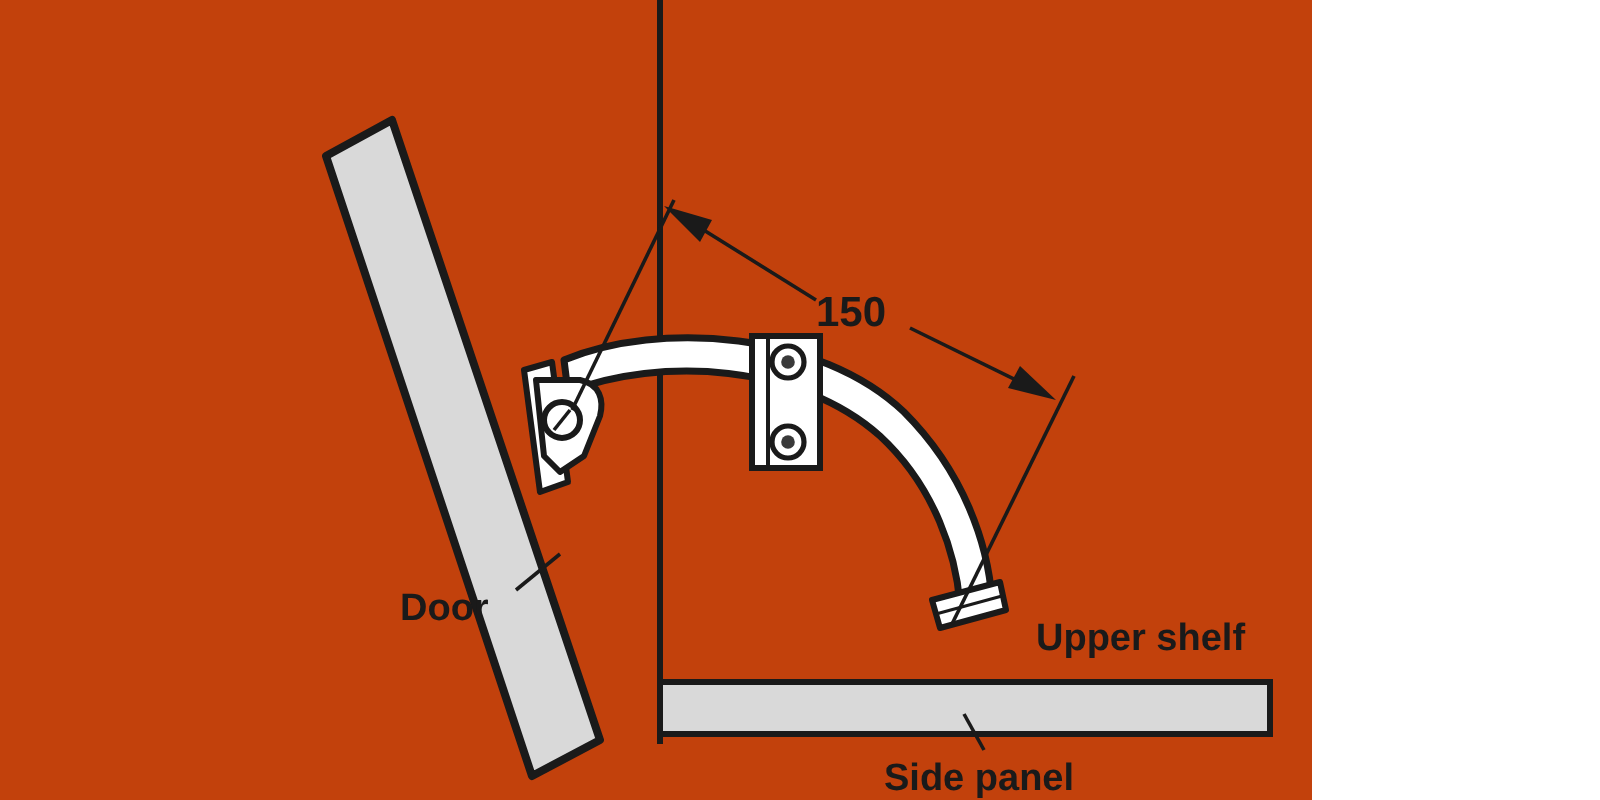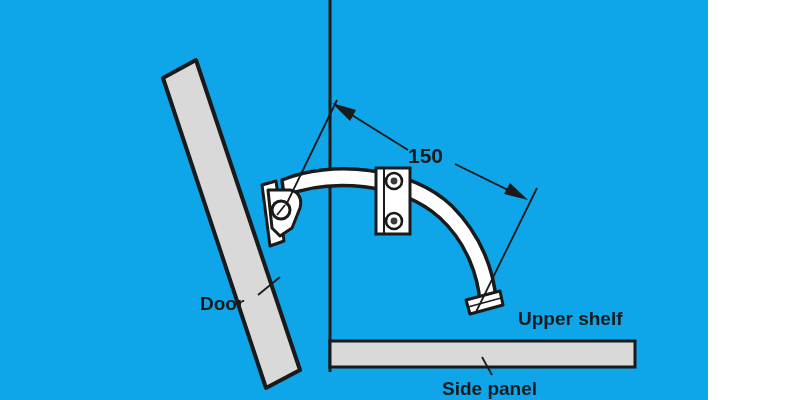--- a/index.html
+++ b/index.html
@@ -5,23 +5,23 @@
   html, body {
     margin: 0;
     padding: 0;
     background: #ffffff;
   }
   body {
     font-family: "Liberation Sans", sans-serif;
   }
   #diagram-root {
     position: relative;
-    width: 708px;
+    width: 656px;
     height: 400px;
-    background: #0ea5e9;
+    background: #c2410c;
     overflow: hidden;
   }
   svg#technical-drawing {
     display: block;
     width: 800px;
     height: 400px;
   }
   .label-text {
     font-family: "Liberation Sans", sans-serif;
     font-weight: bold;

